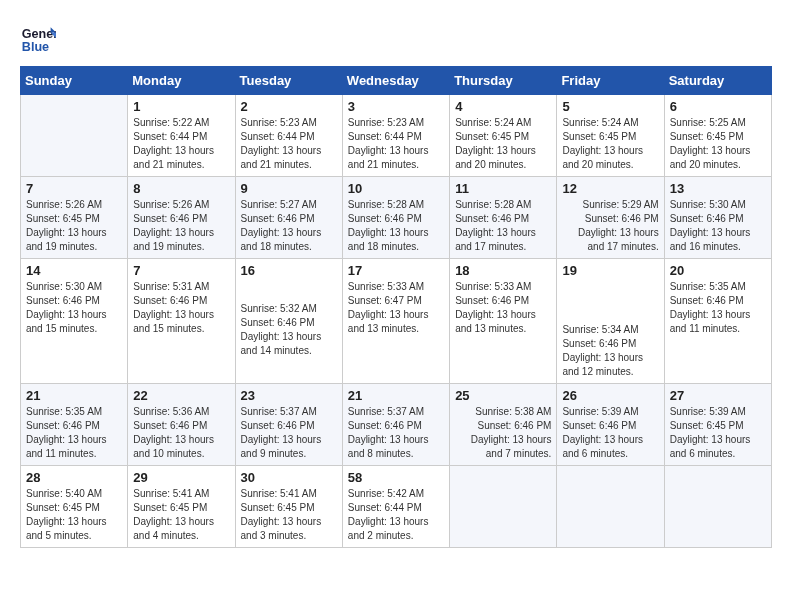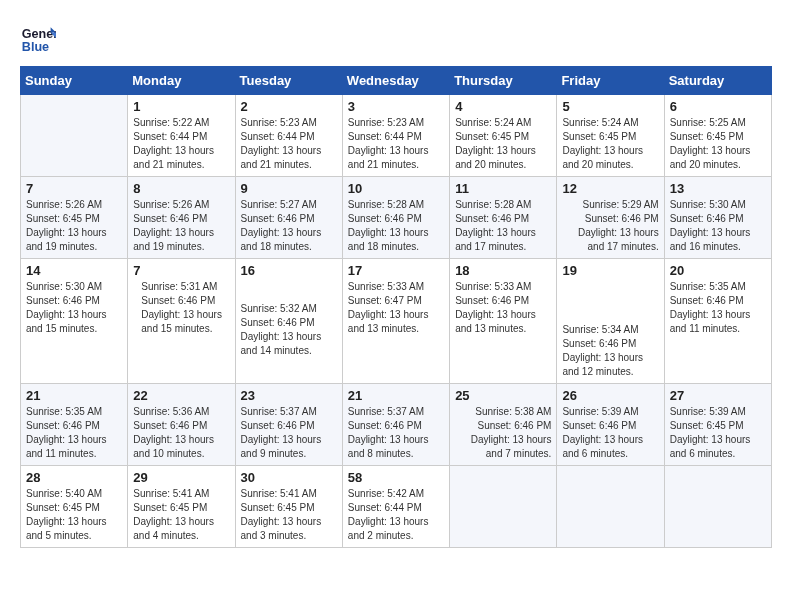--- a/index.html
+++ b/index.html
@@ -209,21 +209,21 @@
       <tr>
         <td>
           <span class="day-num">14</span>
           <div class="day-info" style="white-space: pre-line;">Sunrise: 5:30 AM
 Sunset: 6:46 PM
 Daylight: 13 hours
 and 15 minutes.</div>
         </td>
         <td>
           <span class="day-num">7</span>
-          <div class="day-info" style="white-space: pre-line; margin-left: 8px;">Sunrise: 5:31 AM
+          <div class="day-info" style="white-space: pre-line;">Sunrise: 5:31 AM
 Sunset: 6:46 PM
 Daylight: 13 hours
 and 15 minutes.</div>
         </td>
         <td>
           <span class="day-num">16</span>
           <div class="day-info" style="white-space: pre-line; margin-top: 24px;">Sunrise: 5:32 AM
 Sunset: 6:46 PM
 Daylight: 13 hours
 and 14 minutes.</div>

